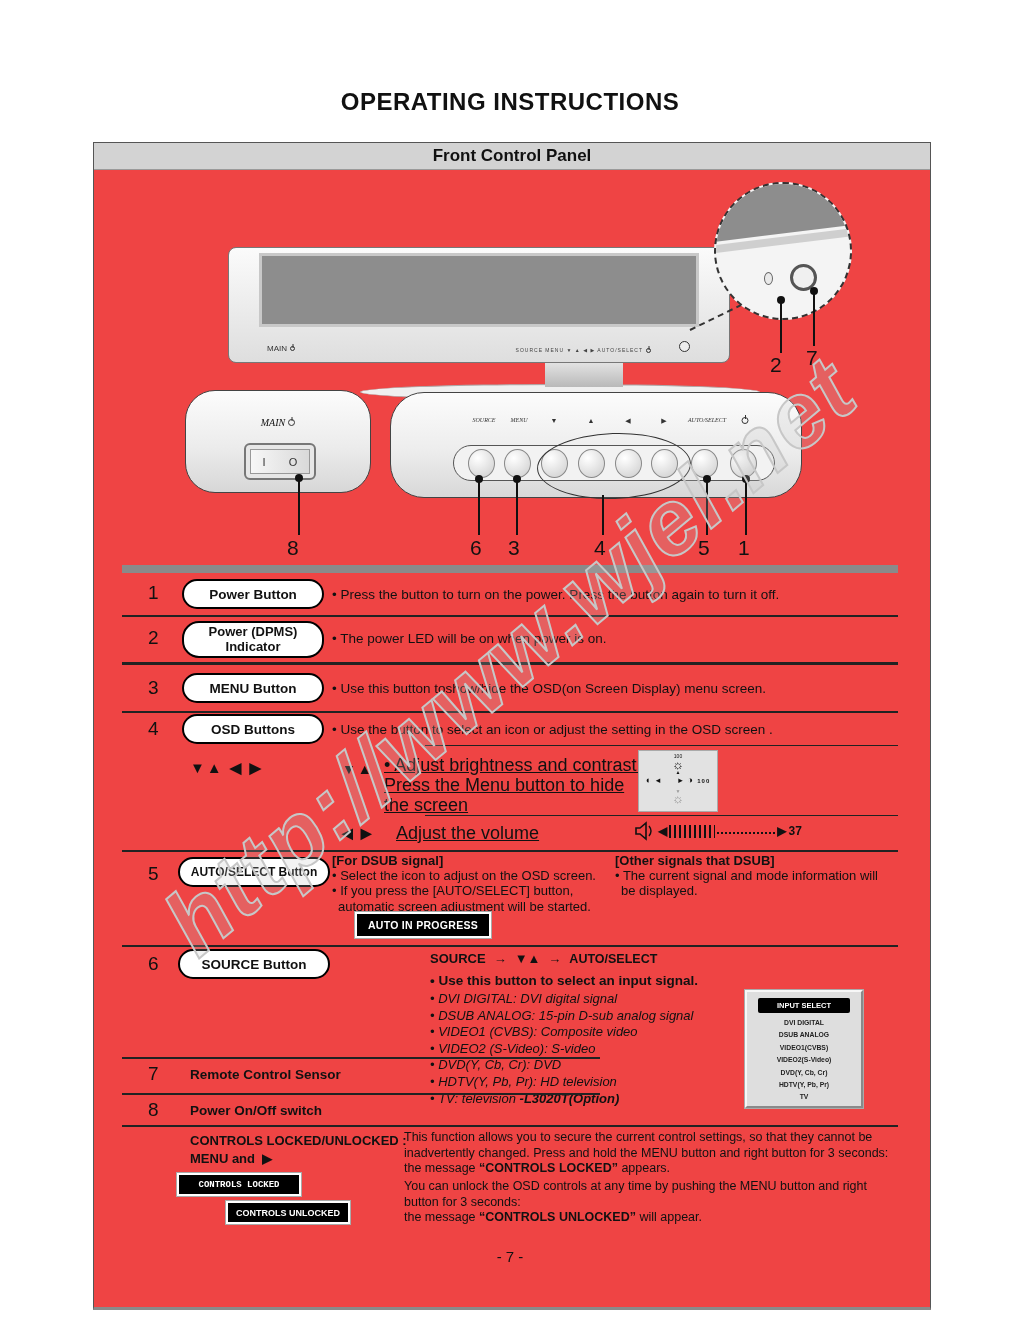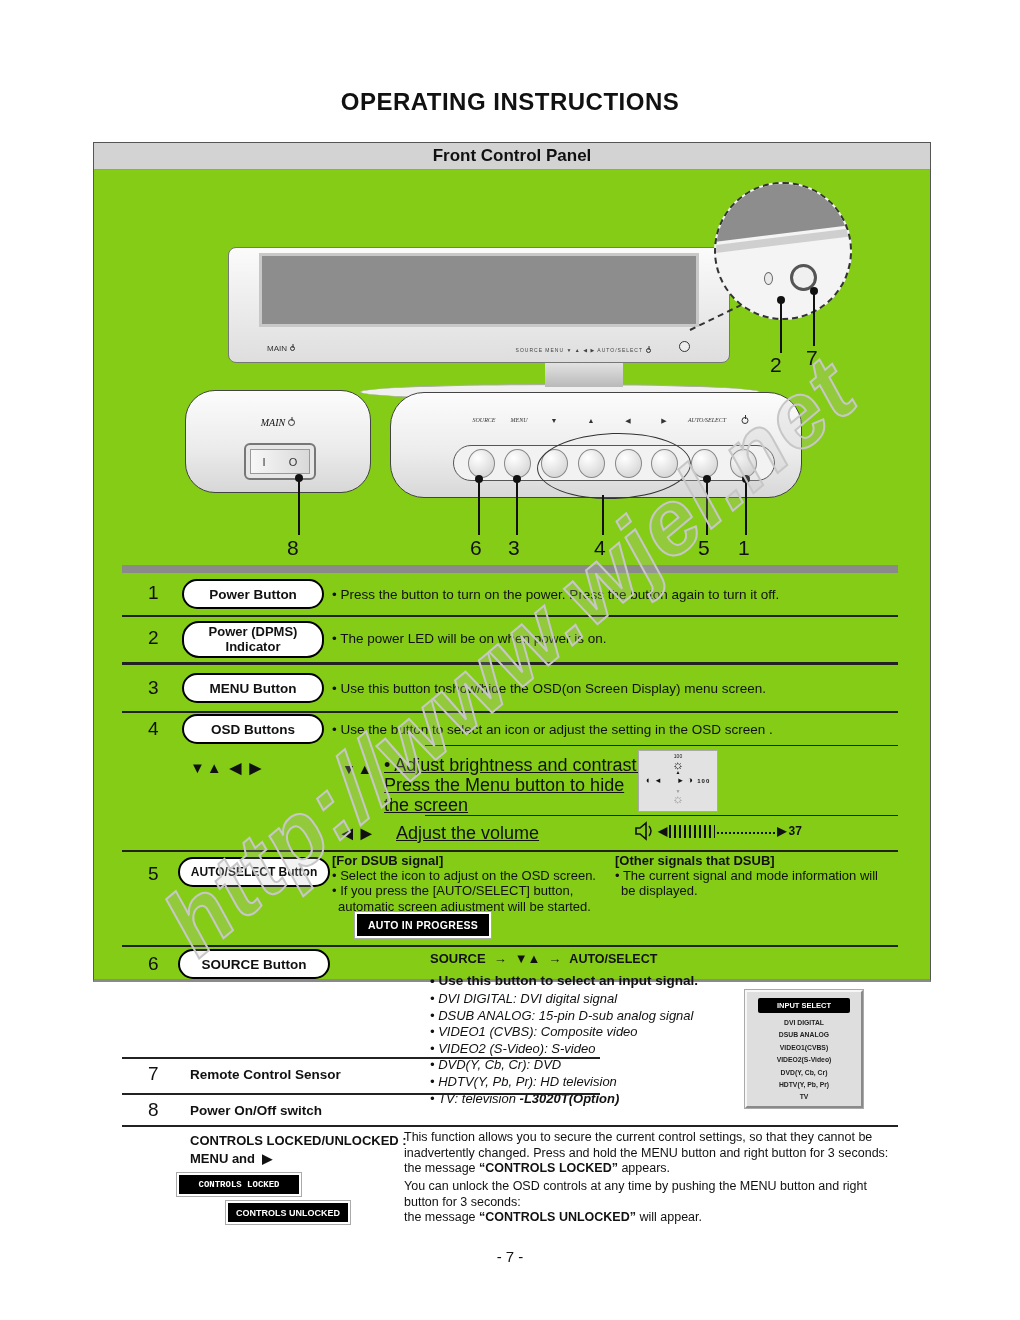--- a/index.html
+++ b/index.html
@@ -3,21 +3,21 @@
 <meta charset="utf-8">
 <style>
   * { margin:0; padding:0; box-sizing:border-box; }
   html,body { background:#fff; }
   .page {
     position:relative; width:1020px; height:1320px; margin:0 auto;
     font-family:"Liberation Sans", sans-serif; color:#111; background:#fff; overflow:hidden;
   }
   .abs { position:absolute; }
   .title { left:0; right:0; top:88px; text-align:center; font-size:24px; font-weight:bold; letter-spacing:0.5px; }
-  .box { left:93px; top:142px; width:838px; height:840px; border:1px solid #555; border-bottom:3px solid #8a8a8a; background:#84cc16; }
+  .box { left:93px; top:142px; width:838px; height:1168px; border:1px solid #555; border-bottom:3px solid #8a8a8a; background:#ef4444; }
   .box-header { left:0; right:0; top:0; height:27px; background:#d3d3d3; border-bottom:1px solid #9a9a9a; text-align:center; font-size:17px; font-weight:bold; line-height:26px; }
 
   
   .stand-base { left:266px; top:241px; width:400px; height:16px; border-radius:50%; background:#f0f0f0; border:1px solid #aaa; }
   .stand-neck { left:451px; top:216px; width:78px; height:28px; background:linear-gradient(180deg,#e9e9e9,#b9b9b9); }
   .monitor { left:134px; top:104px; width:502px; height:116px; border:1px solid #777; border-radius:8px; background:linear-gradient(180deg,#fbfbfb,#dedede); }
   .screen { left:30px; top:5px; width:440px; height:74px; background:#8d8d8d; border:3px solid #c8c8c8; }
   .main-label-front { left:38px; bottom:9px; font-size:8px; color:#333; display:flex; align-items:center; gap:3px; }
   .mini-controls { right:78px; bottom:9px; font-size:5px; color:#444; letter-spacing:1px; display:flex; align-items:center; gap:3px; }
   .mag-target { left:585px; top:198px; width:11px; height:11px; border:1.5px solid #333; border-radius:50%; background:#eee; }

